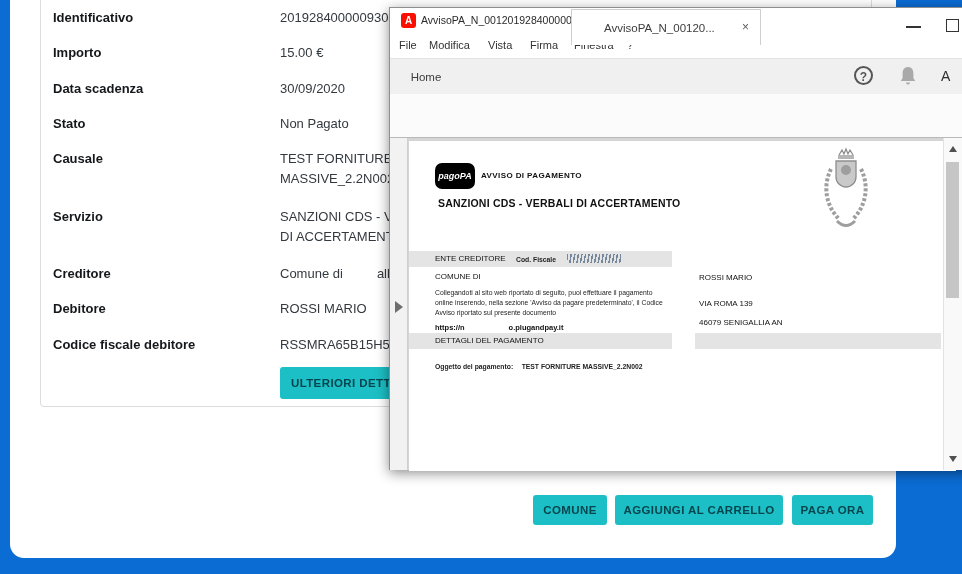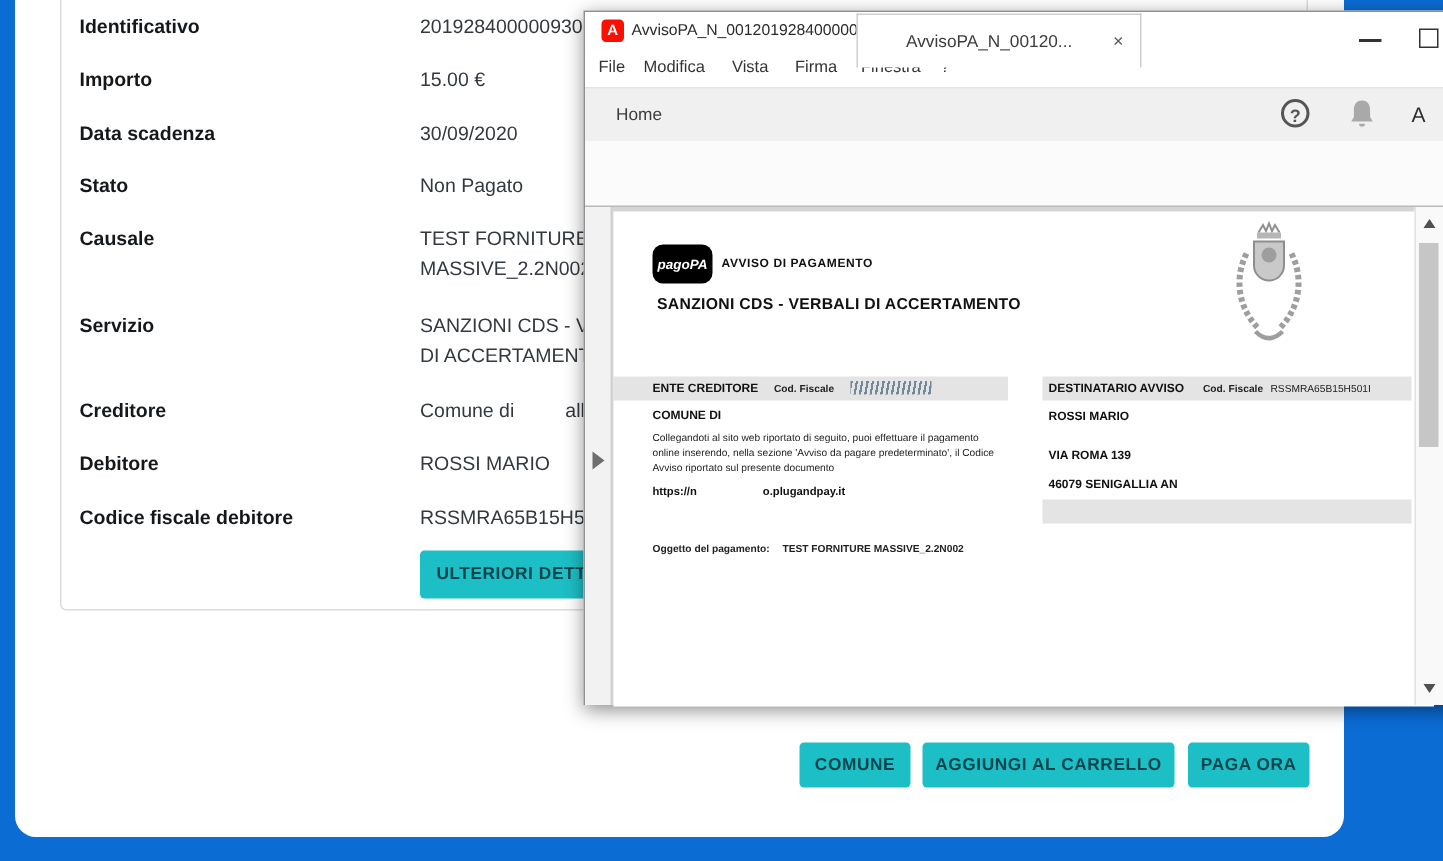--- a/index.html
+++ b/index.html
@@ -67,21 +67,21 @@
   .scr-thumb { position:absolute; left:2px; top:24px; width:13px; height:136px; background:#c6c6c6; }
 
   
   .pdfpage { position:absolute; left:19px; top:3px; width:547px; height:330px; background:#fff; }
   .pagopa-logo { position:absolute; left:26px; top:22px; width:40px; height:26px; background:#000;
                  border-radius:7px; color:#fff; font-size:9px; font-style:italic; font-weight:bold;
                  display:flex; align-items:center; justify-content:center; }
   .avviso-lbl { position:absolute; left:72px; top:30px; font-size:8px; font-weight:bold; color:#111; letter-spacing:.4px; }
   .pdf-title { position:absolute; left:29px; top:56px; font-size:10.5px; font-weight:bold; color:#111; letter-spacing:.2px; }
   .hdr-cell { position:absolute; height:16px; background:#e4e4e4; }
-  .pdf-b8 { font-size:8px; font-weight:bold; color:#111; white-space:nowrap; position:absolute; }
+  .pdf-b8 { font-size:8px; font-weight:normal; color:#111; white-space:nowrap; position:absolute; }
   .pdf-b7 { font-size:6.8px; font-weight:bold; color:#222; white-space:nowrap; position:absolute; }
   .scribble { position:absolute; left:158px; top:3px; width:54px; height:9px;
               background:repeating-linear-gradient(100deg,#75879b 0 1.5px,transparent 1.5px 3.5px); }
   .pdf-para { position:absolute; left:26px; top:147px; width:236px; font-size:6.8px; line-height:1.5; color:#1d1d1d; }
   .pdf-url { position:absolute; left:26px; top:182px; font-size:7.5px; font-weight:bold; color:#111; }
   .url-gap { display:inline-block; width:44px; }
   .emblem { position:absolute; left:410px; top:6px; }
 
   
   .icon-svg { stroke:#4d4d4d; fill:none; stroke-width:1.4; }
@@ -225,37 +225,35 @@
           <path d="M12 22 C4 38 6 58 20 72 M42 22 C50 38 48 58 34 72" stroke="#9e9e9e" stroke-width="4" stroke-dasharray="3 2"></path>
           <path d="M18 74 C24 80 30 80 36 74" stroke="#9e9e9e" stroke-width="3"></path>
         </g>
       </svg>
 
       <div class="hdr-cell" style="left:0;top:110px;width:263px">
         <span class="pdf-b8" style="left:26px;top:3px">ENTE CREDITORE</span>
         <span class="pdf-b7" style="left:107px;top:4.5px">Cod. Fiscale</span>
         <span class="scribble"></span>
       </div>
-      <div class="hdr-cell" style="left:286px;top:110px;width:246px">
-        <span class="pdf-b8" style="left:4px;top:3px">DESTINATARIO AVVISO</span>
-        <span class="pdf-b7" style="left:107px;top:4.5px">Cod. Fiscale</span>
-        <span class="pdf-b7" style="left:152px;top:4.5px;font-weight:normal">RSSMRA65B15H501I</span>
-      </div>
 
       <span class="pdf-b8" style="left:26px;top:131px">COMUNE DI</span>
       <span class="pdf-b8" style="left:290px;top:132px">ROSSI MARIO</span>
 
       <div class="pdf-para">Collegandoti al sito web riportato di seguito, puoi effettuare il pagamento online inserendo, nella sezione 'Avviso da pagare predeterminato', il Codice Avviso riportato sul presente documento</div>
       <span class="pdf-b8" style="left:290px;top:158px">VIA ROMA 139</span>
 
       <div class="pdf-url">
         <span>https://n</span><span class="url-gap"></span><span>o.plugandpay.it</span>
       </div>
       <span class="pdf-b8" style="left:290px;top:177px">46079 SENIGALLIA AN</span>
 
+      <div class="hdr-cell" style="left:0;top:192px;width:263px">
+        <span class="pdf-b8" style="left:26px;top:3px">DETTAGLI DEL PAGAMENTO</span>
+      </div>
       <div class="hdr-cell" style="left:286px;top:192px;width:246px"></div>
 
       <div style="position:absolute;left:26px;top:214px">
         <span class="pdf-b7" style="position:static">Oggetto del pagamento:</span>
         <span class="pdf-b7" style="position:static;margin-left:4px">TEST FORNITURE MASSIVE_2.2N002</span>
       </div>
     </div>
 
     <div class="vscroll">
       <div class="scr-up"></div>

